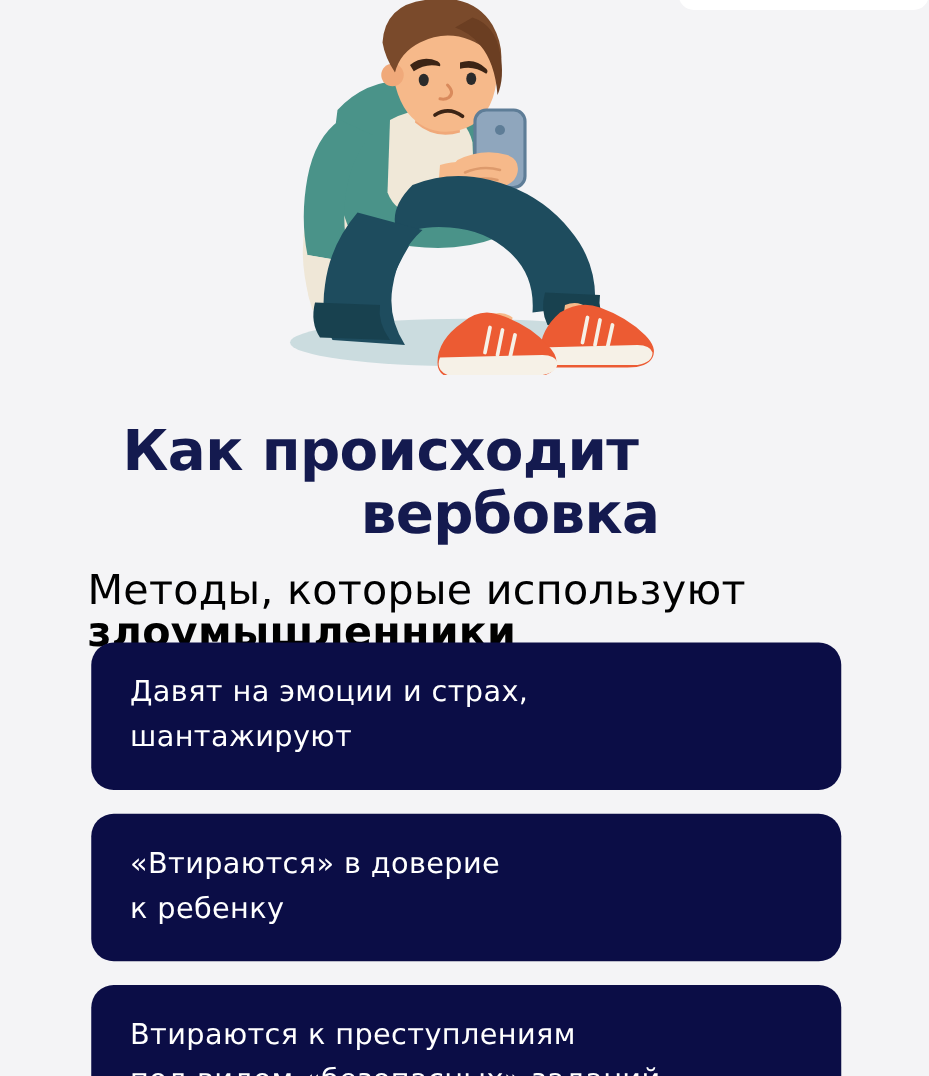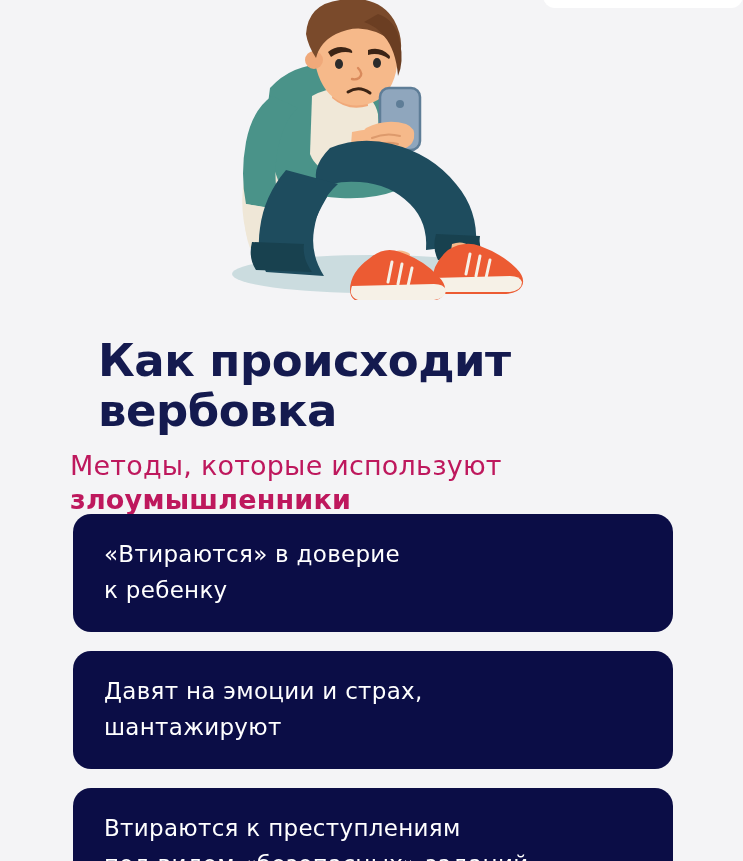--- a/index.html
+++ b/index.html
@@ -52,32 +52,32 @@
     left: 70px;
     top: 306px;
     width: 620px;
     font-size: 45px;
     line-height: 50px;
     font-weight: 700;
     letter-spacing: -0.5px;
     color: #141a4f;
     margin-left: 28px;
   }
-  .headline .l2 { display: block; }
+  .headline .l2 { display: block; text-align: center; }
 
   
   .subtitle {
     position: absolute;
     left: 70px;
     top: 422px;
     width: 630px;
-    font-size: 27px;
+    font-size: 33px;
     line-height: 34px;
     font-weight: 400;
-    color: #be185d;
+    color: #000000;
     letter-spacing: 0.2px;
   }
   .subtitle .l2 { display: block; font-weight: bold; }
 
   
   .cards {
     position: absolute;
     left: 73px;
     top: 514px;
     width: 600px;
@@ -186,26 +186,26 @@
     <span class="l2">вербовка</span>
   </h1>
 
   <p class="subtitle">
     <span>Методы, которые используют</span>
     <span class="l2">злоумышленники</span>
   </p>
 
   <div class="cards">
     <div class="card">
+      <span>Давят на эмоции и страх,</span>
+      <span class="l2">шантажируют</span>
+    </div>
+    <div class="card">
       <span>«Втираются» в доверие</span>
       <span class="l2">к ребенку</span>
-    </div>
-    <div class="card">
-      <span>Давят на эмоции и страх,</span>
-      <span class="l2">шантажируют</span>
     </div>
     <div class="card">
       <span>Втираются к преступлениям</span>
       <span class="l2">под видом «безопасных» заданий</span>
     </div>
   </div>
 
 </div>
 
 </body></html>

